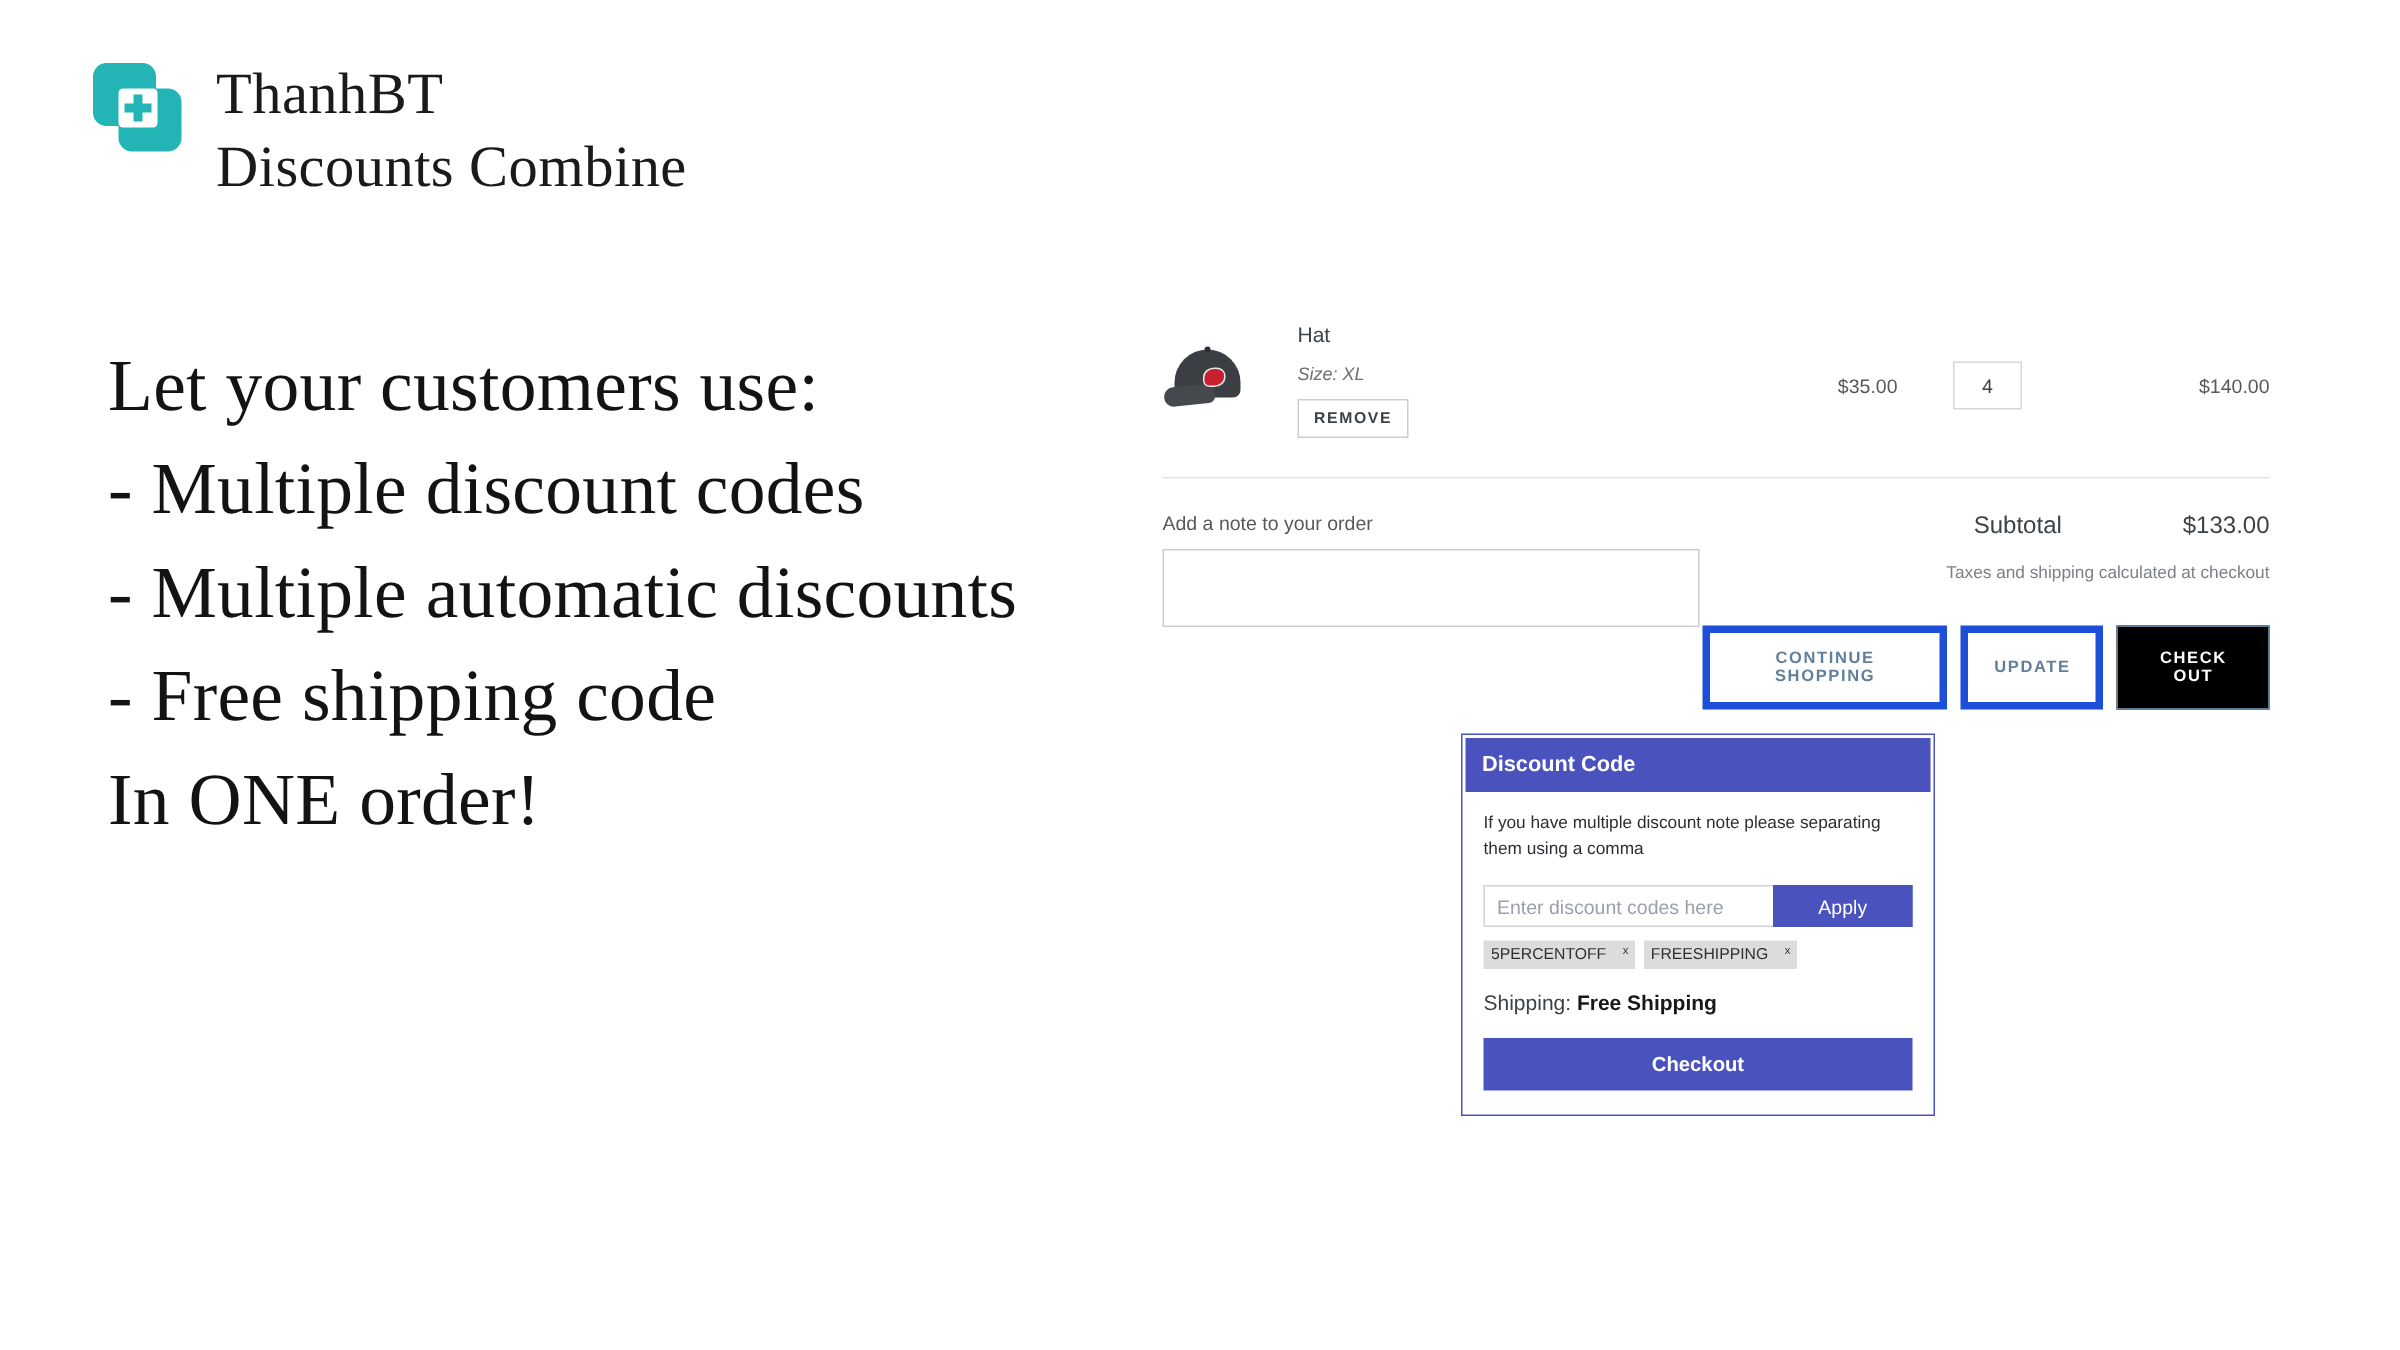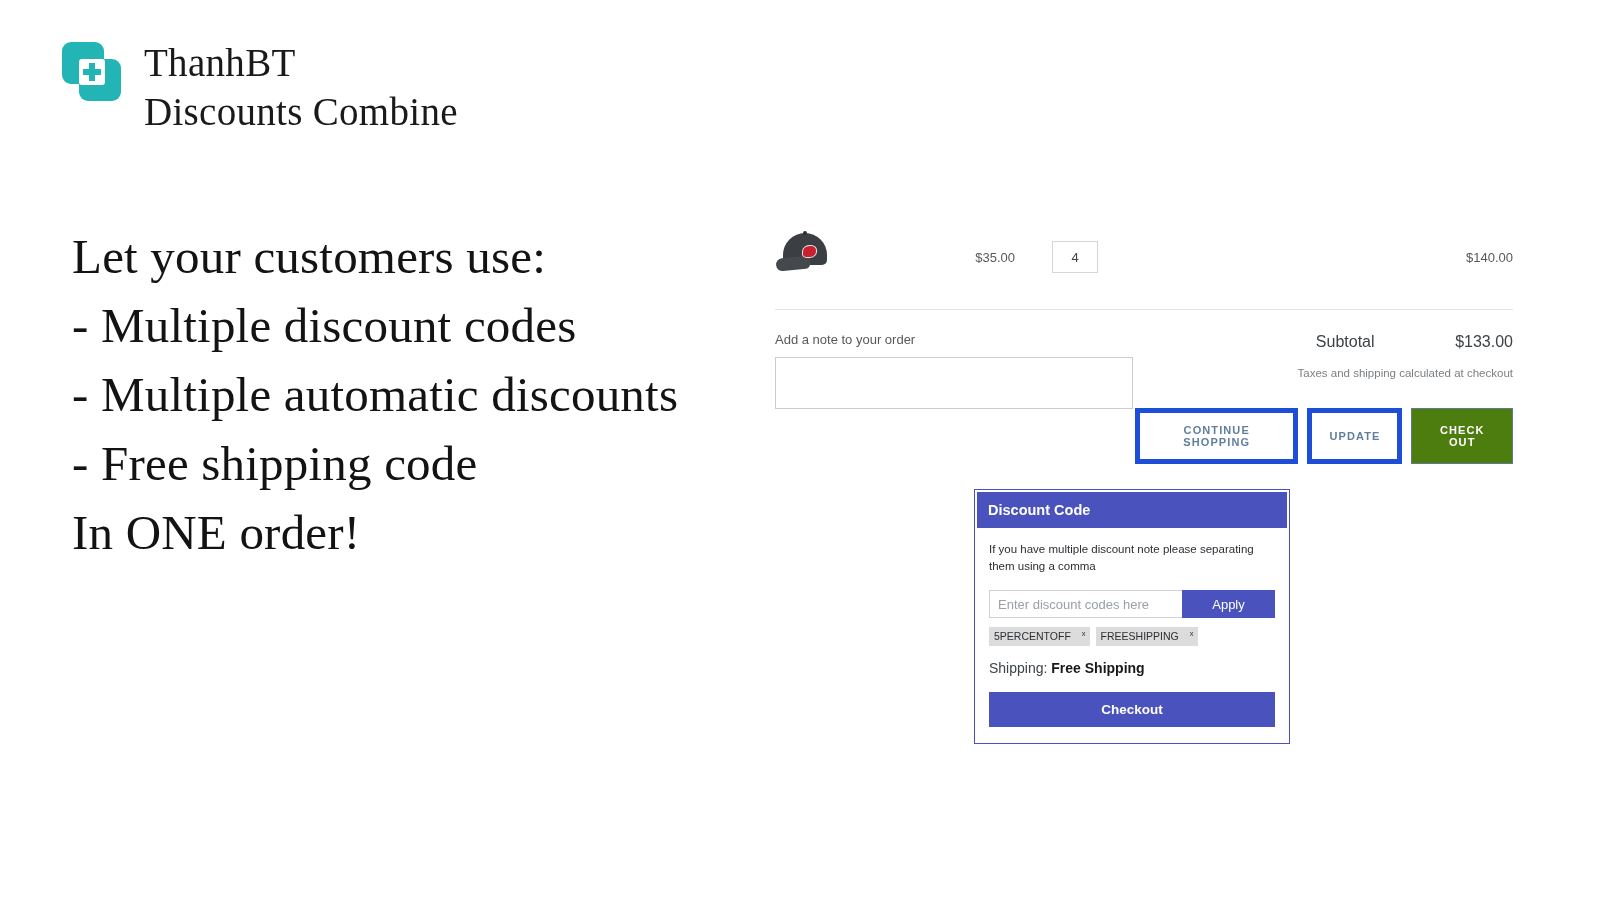--- a/index.html
+++ b/index.html
@@ -270,21 +270,21 @@
     color: #5f7f9c;
     font-size: 11px;
     font-weight: 700;
     letter-spacing: 1.1px;
     padding: 11px 17px;
     cursor: pointer;
     font-family: "Liberation Sans", sans-serif;
   }
   .btn-solid {
     border: 1px solid #5a7a96;
-    background: #4d7c0f;
+    background: #000000;
     color: #ffffff;
     font-size: 11px;
     font-weight: 700;
     letter-spacing: 1.1px;
     padding: 11px 17px;
     cursor: pointer;
     font-family: "Liberation Sans", sans-serif;
   }
 
   
@@ -407,20 +407,25 @@
 <div class="cart">
 
   <div class="cart-row">
     <div class="thumb">
       <div class="cap-crown"></div>
       <div class="cap-brim"></div>
       <div class="cap-logo"></div>
       <div class="cap-btn"></div>
     </div>
 
+    <div class="item-info">
+      <div class="item-title">Hat</div>
+      <div class="item-variant">Size: XL</div>
+      <button class="remove-btn">REMOVE</button>
+    </div>
 
     <div class="item-price">$35.00</div>
 
     <div class="qty-wrap">
       <input class="qty-input" type="text" value="4" style="">
     </div>
 
     <div class="item-total">$140.00</div>
   </div>
 

